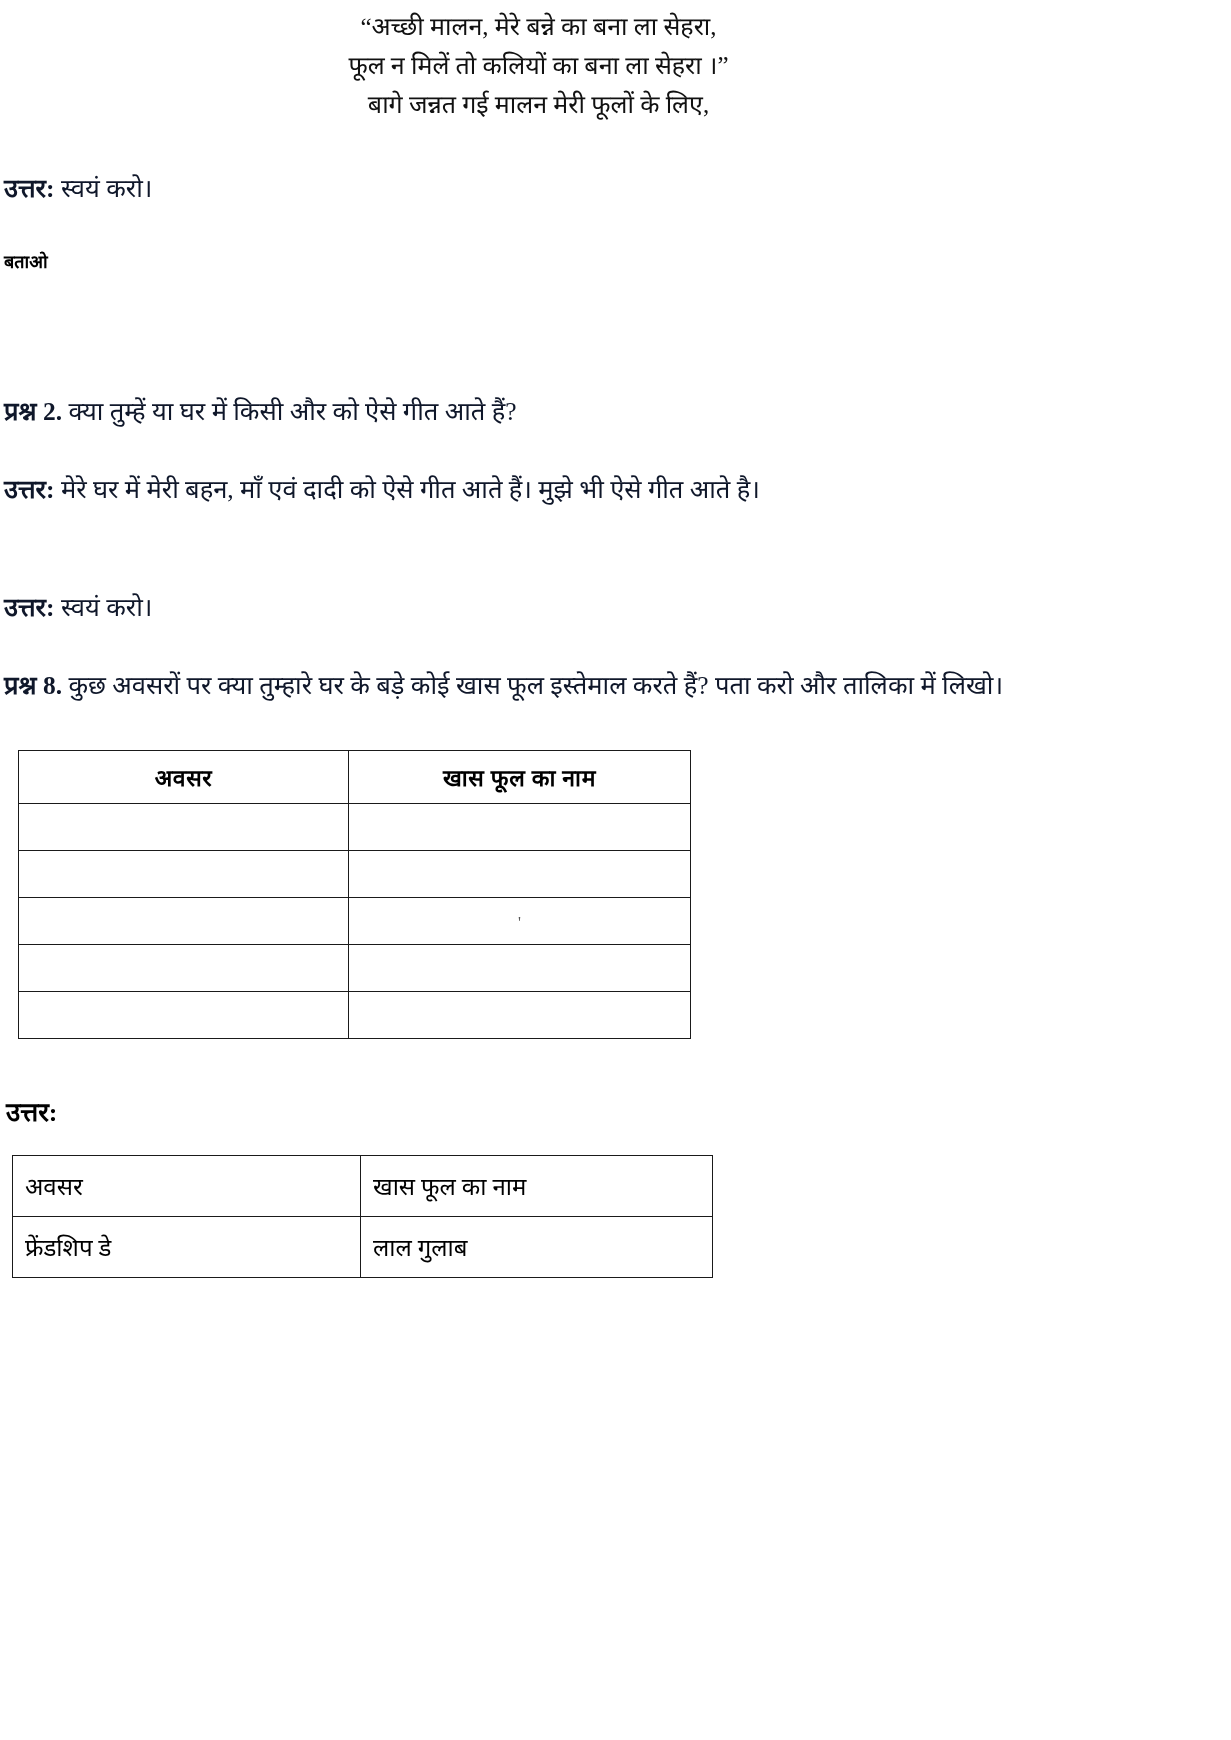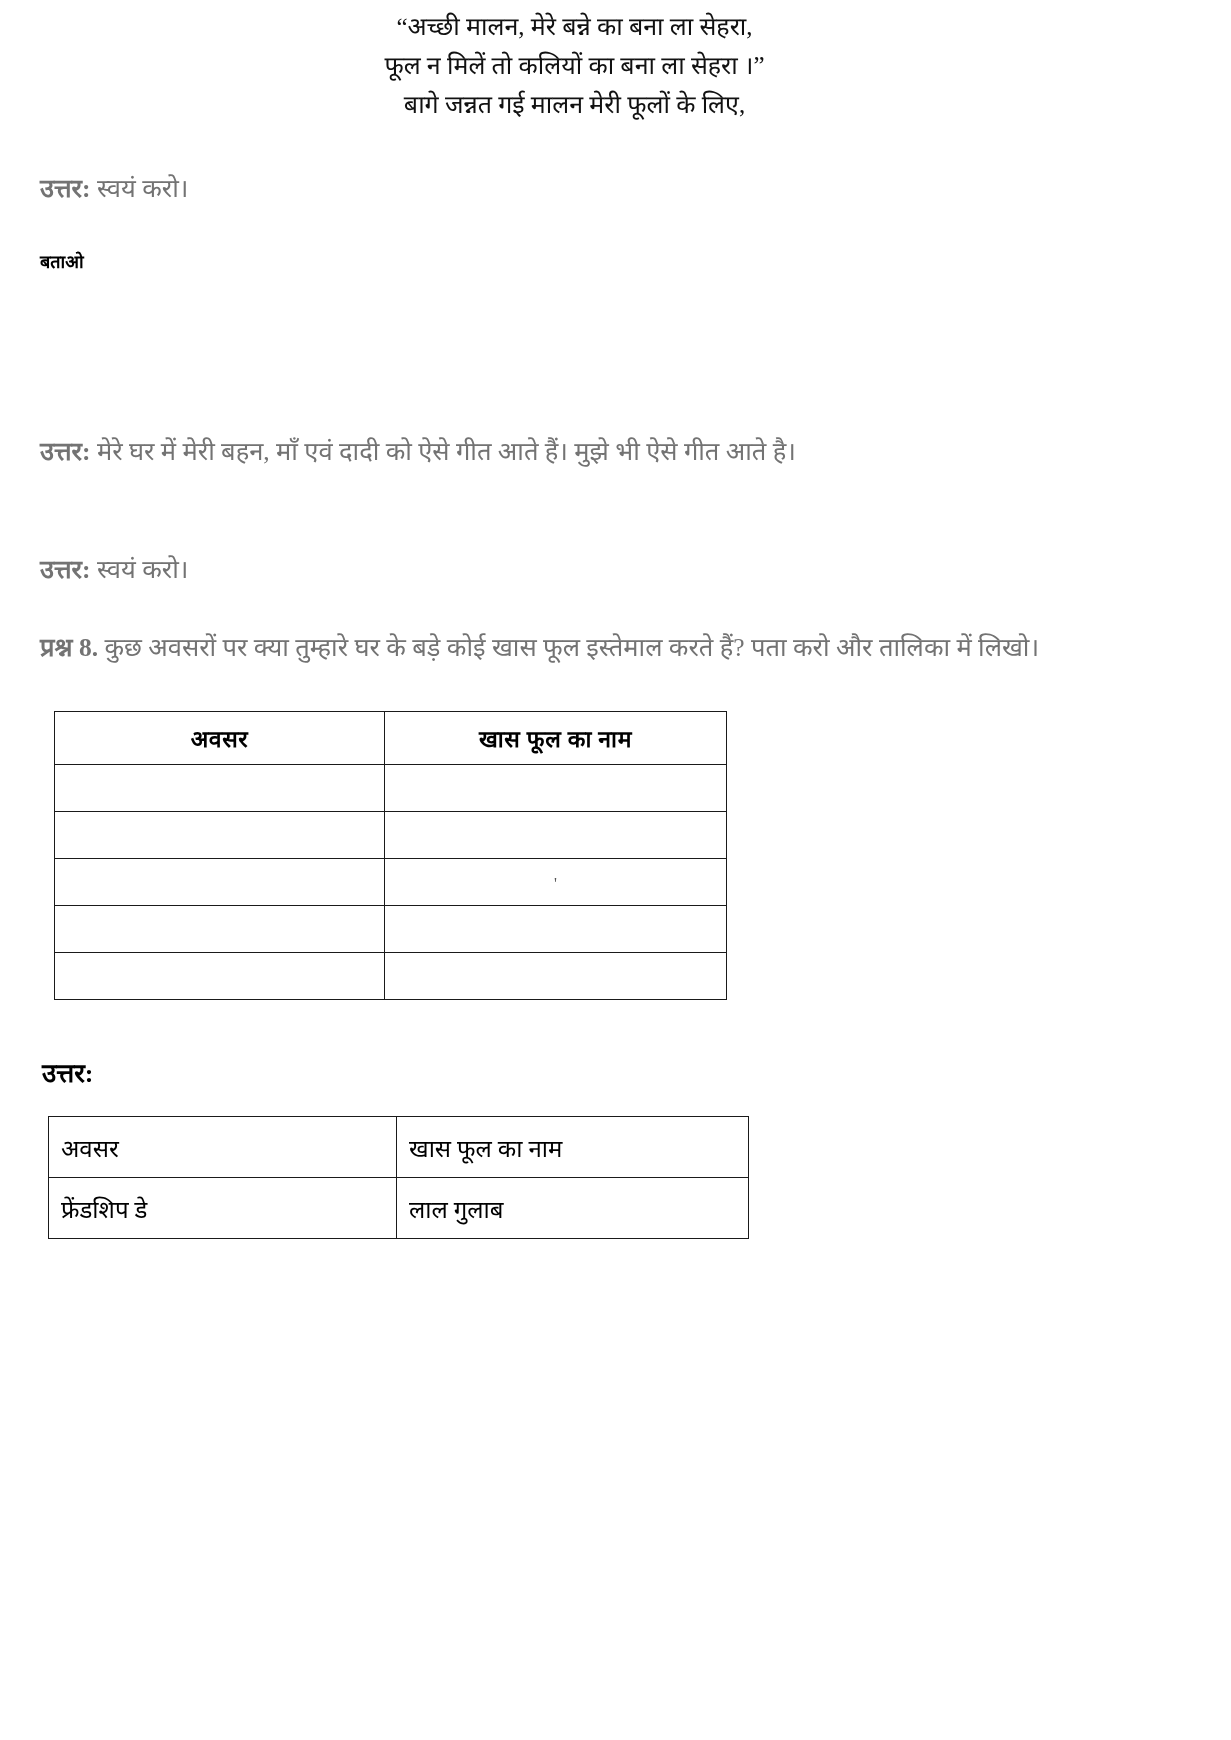--- a/index.html
+++ b/index.html
@@ -14,21 +14,20 @@
     color: #000000;
     position: relative;
     overflow: hidden;
   }
   .page {
     position: relative;
     width: 1047px;
     height: 1740px;
     padding: 0;
     box-sizing: border-box;
-    margin-left: 36px;
   }
   
   .verse {
     text-align: center;
     font-size: 25px;
     line-height: 1.55;
     padding-top: 8px;
     margin-left: 30px;
     color: #111;
   }
@@ -38,21 +37,21 @@
   
   .content {
     margin: 0;
     padding: 0 10px 0 4px;
   }
   p.para {
     font-size: 25.5px;
     line-height: 1.5;
     margin: 0;
     padding: 0;
-    color: #737373;
+    color: #0f172a;
   }
   .spacer-lg { height: 46px; }
   .spacer-md { height: 40px; }
   .lead {
     font-weight: bold;
   }
   .section-title {
     font-size: 18px;
     font-weight: bold;
     margin: 0;
@@ -141,20 +140,23 @@
     <p class="section-title">बताओ</p>
 
     <div class="spacer-md"></div>
 
 
     <div class="spacer-md"></div>
 
 
     <div class="spacer-md"></div>
 
+    <p class="para">
+      <span class="lead">प्रश्न 2.</span><span> क्या तुम्हें या घर में किसी और को ऐसे गीत आते हैं?</span>
+    </p>
 
     <div class="spacer-md"></div>
 
     <p class="para">
       <span class="lead">उत्तर:</span><span> मेरे घर में मेरी बहन, माँ एवं दादी को ऐसे गीत आते हैं। मुझे भी ऐसे गीत आते है।</span>
     </p>
 
     <div class="spacer-md"></div>
 
 

